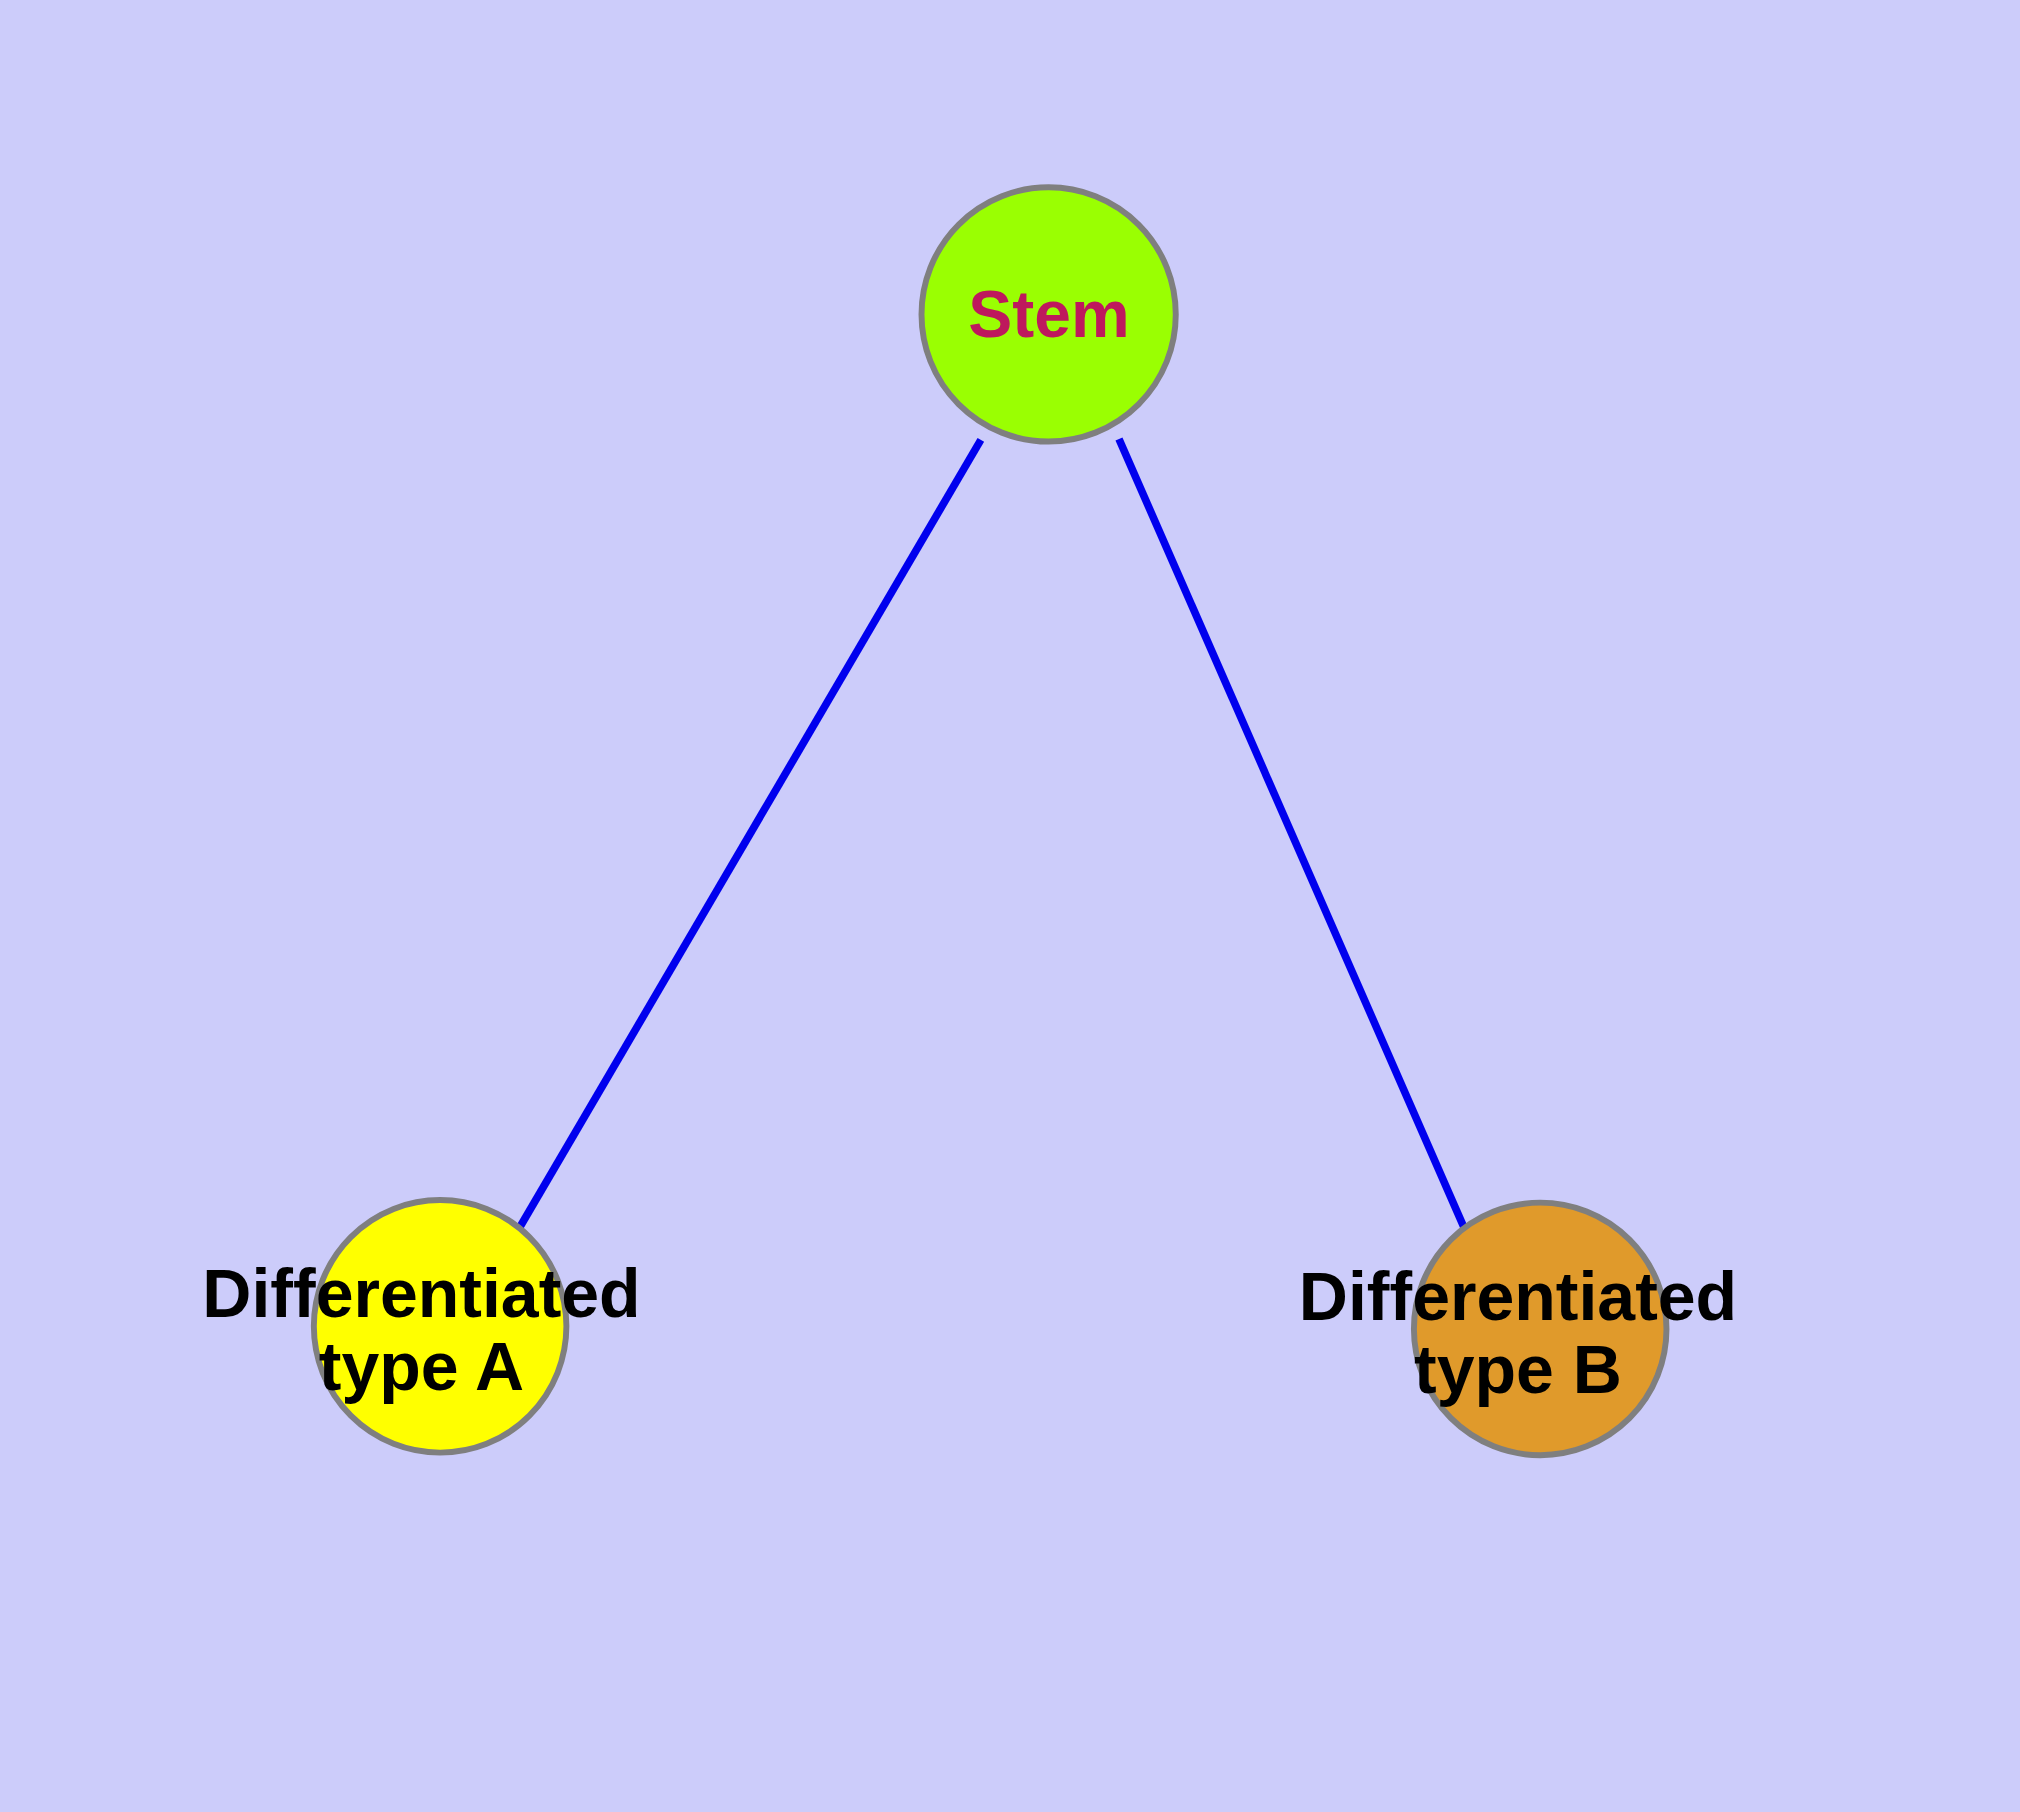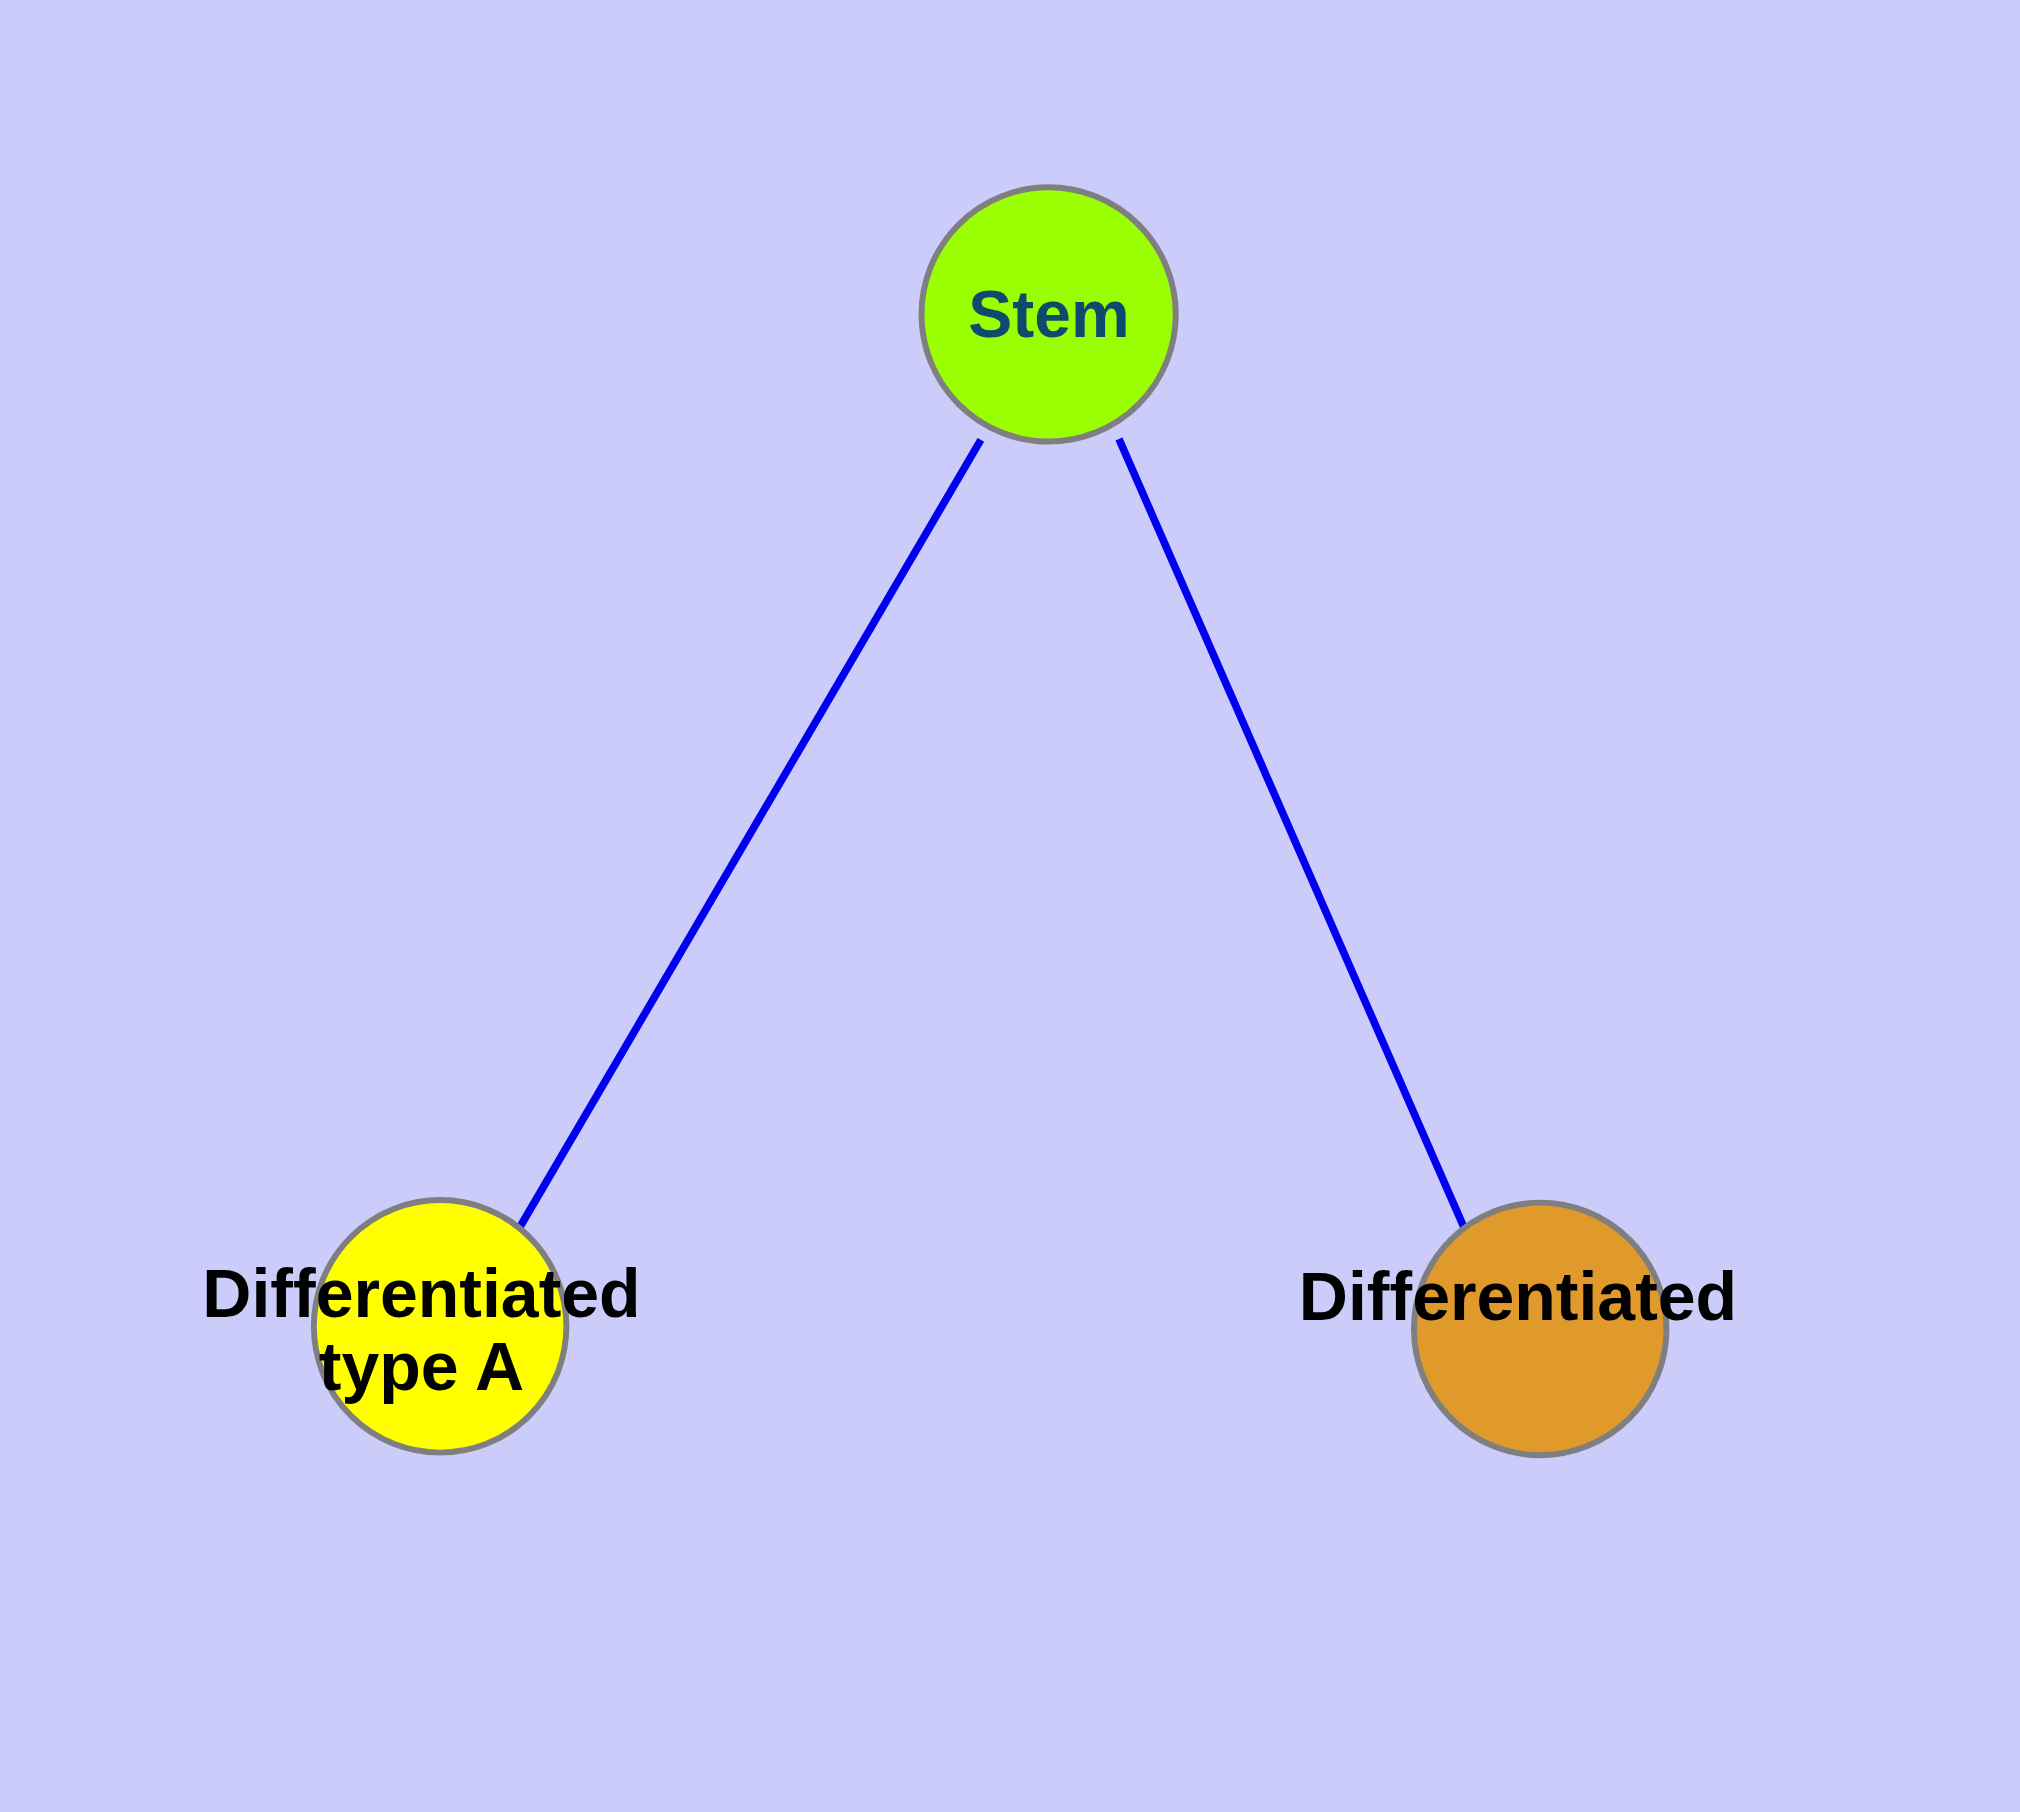--- a/index.html
+++ b/index.html
@@ -54,27 +54,28 @@
       <line x1="1320" y1="518" x2="1727" y2="1448" stroke="#0000ee" stroke-width="9" stroke-linecap="butt"></line>
     </g>
 
     <g>
       <circle cx="519" cy="1565" r="149" fill="#ffff00" stroke="#7f7f7f" stroke-width="7"></circle>
       <circle cx="1817" cy="1568" r="149" fill="#e09a2b" stroke="#7f7f7f" stroke-width="7"></circle>
       <circle cx="1237" cy="371" r="150" fill="#9aff02" stroke="#7f7f7f" stroke-width="7"></circle>
     </g>
   </svg>
 
-  <div class="node-label single" style="left: 625px; top: 279px; width: 848px; color: #0c4a6e;">
+  <div class="node-label single" style="left: 625px; top: 279px; width: 848px; color: #be185d;">
     <span class="line">Stem</span>
   </div>
 
   <div class="node-label dual" style="left: -2.5px; top: 1257px; width: 848px; color: rgb(0, 0, 0);">
     <span class="line">Differentiated</span>
     <span class="line">type A</span>
   </div>
 
   <div class="node-label dual" style="left: 1094px; top: 1260px; width: 848px; color: rgb(0, 0, 0);">
     <span class="line">Differentiated</span>
+    <span class="line">type B</span>
   </div>
 
 </div>
 
 
 </body></html>

